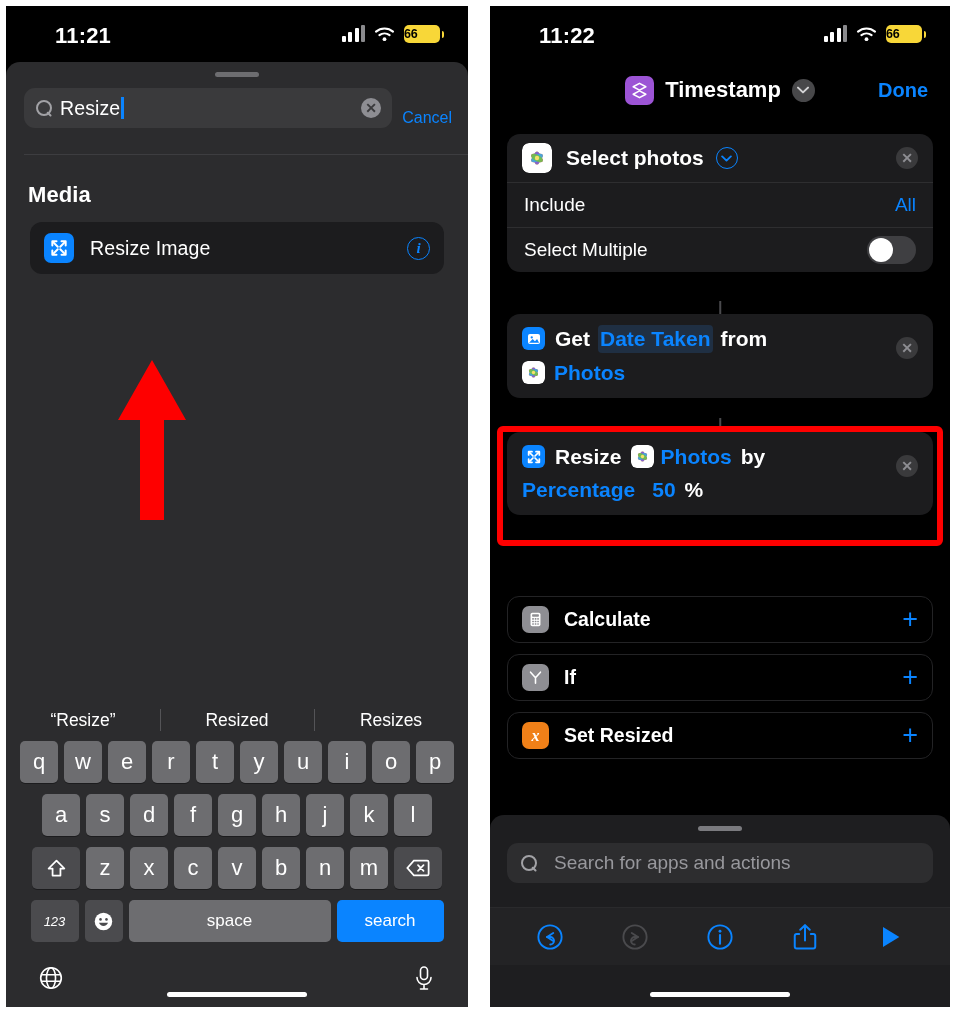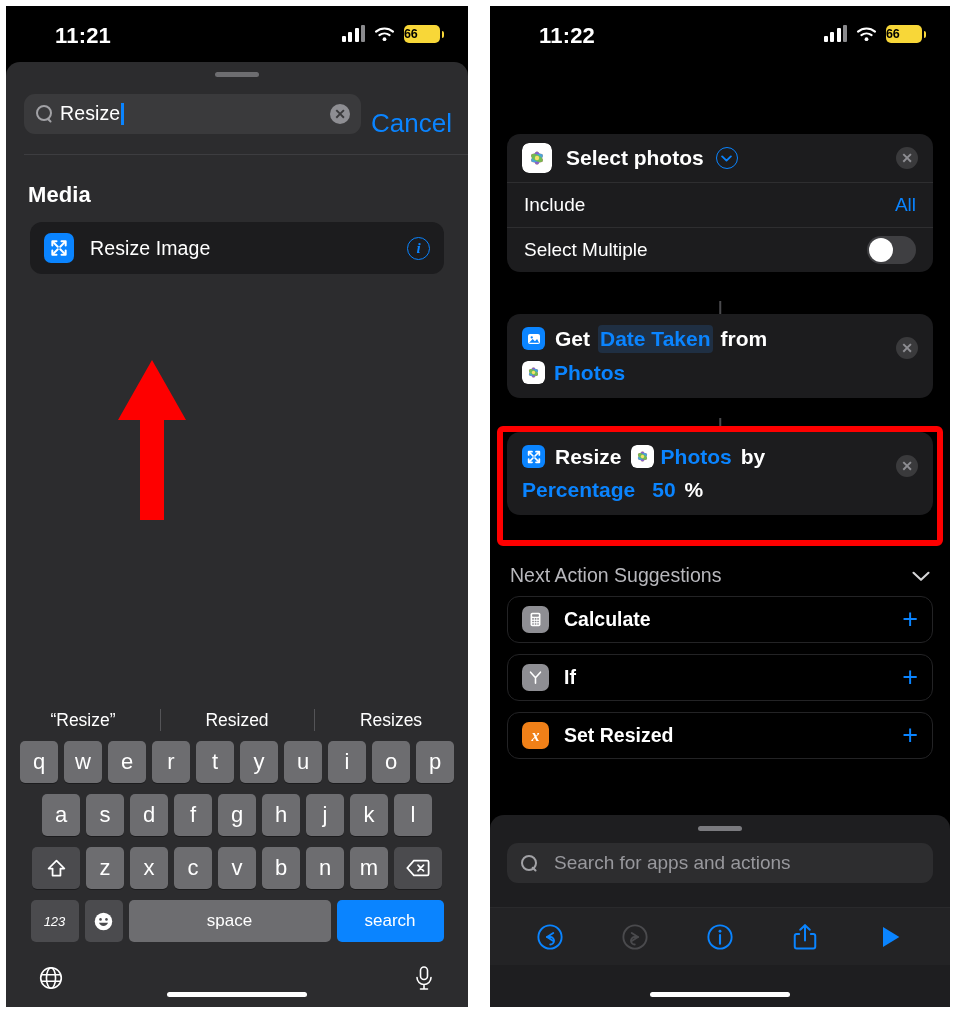--- a/index.html
+++ b/index.html
@@ -93,21 +93,21 @@
     display: inline-block; width: 2.5px; height: 22px;
     background: #0a84ff; vertical-align: -4px; margin-left: 1px;
   }
   .clear-btn {
     position: absolute; right: 11px; top: 50%; transform: translateY(-50%);
     width: 20px; height: 20px; border-radius: 50%; background: #8e8e93;
     color: #3a3a3c; font-size: 14px; line-height: 20px; text-align: center;
     font-weight: 700;
   }
   .cancel-btn {
-    color: #0a84ff; font-size: 26px; flex: none; padding-right: 2px; margin-top: 20px;
+    color: #0a84ff; font-size: 16px; flex: none; padding-right: 2px; margin-top: 20px;
   }
   .divider-left {
     position: absolute; left: 18px; right: 0; top: 92px;
     height: 1px; background: #3d3d40;
   }
   .section-title {
     position: absolute; left: 22px; top: 120px;
     color: #fff; font-size: 22px; font-weight: 700; letter-spacing: .1px;
   }
   .result-row {
@@ -488,20 +488,37 @@
               </g>
             <circle cx="10.5" cy="13.2" r="1.9" fill="#fff"></circle>
             </svg>
         </div>
         <div class="battery">
           <span>66</span>
         </div>
       </div>
     </div>
 
+    <div class="nav-right">
+      <div class="nav-title">
+        <span class="nav-icon">
+          <svg width="19" height="19" viewBox="0 0 24 24" fill="none" stroke="#fff" stroke-width="1.9" stroke-linejoin="round">
+            <path d="M12 3 20 7.3 12 11.6 4 7.3Z"></path>
+              <path d="M12 12.4 20 16.7 12 21 4 16.7Z"></path>
+            </svg>
+        </span>
+        <span class="nav-name">Timestamp</span>
+        <span class="chev-circle">
+          <svg width="12" height="8" viewBox="0 0 12 8" fill="none" stroke="#d4d4d6" stroke-width="2" stroke-linecap="round" stroke-linejoin="round">
+              <path d="M1 1.6 6 6.4 11 1.6"></path>
+            </svg>
+        </span>
+      </div>
+      <span class="done-btn">Done</span>
+    </div>
 
     <div class="canvas">
 
       <div class="card" style="top:16px;">
         <div class="card-head">
           <span class="app-icon">
             <svg width="30" height="30" viewBox="0 0 30 30">
               <rect width="30" height="30" rx="7" fill="#fff"></rect>
               <g transform="translate(15,15)">
                 <ellipse rx="3.2" ry="6.6" fill="#f6c33c"></ellipse>
@@ -600,28 +617,20 @@
         <div class="flowline" style="margin-top:5px;">
           <span class="tok-blue" style="margin-right:17px;">Percentage</span>
           <span class="tok-blue" style="margin-right:9px;">50</span>
           <span class="tok">%</span>
         </div>
         <span class="flow-x">✕</span>
       </div>
 
       <div class="redbox" style="left:7px; right:7px; top:308px; height:120px;"></div>
 
-      <div class="sugg-head" style="top:446px;">
-        <span>Next Action Suggestions</span>
-        <span class="sugg-chev">
-          <svg width="18" height="11" viewBox="0 0 18 11" fill="none" stroke="#d4d4d6" stroke-width="2.1" stroke-linecap="round" stroke-linejoin="round">
-              <path d="M1.5 1.8 9 8.8 16.5 1.8"></path>
-            </svg>
-        </span>
-      </div>
 
       <div class="sugg-row" style="top:478px;">
         <span class="sugg-icon" style="background:#8e8e93;">
           <svg width="17" height="17" viewBox="0 0 24 24">
               <rect x="5" y="2.5" width="14" height="19" rx="2.4" fill="#fff"></rect>
             <rect x="7.2" y="4.6" width="9.6" height="3.6" rx="1" fill="#8e8e93"></rect>
             <g fill="#8e8e93">
                 <rect x="7.2" y="10" width="2.6" height="2.3" rx=".7"></rect>
                 <rect x="10.8" y="10" width="2.6" height="2.3" rx=".7"></rect>
                 <rect x="14.4" y="10" width="2.4" height="2.3" rx=".7"></rect>

